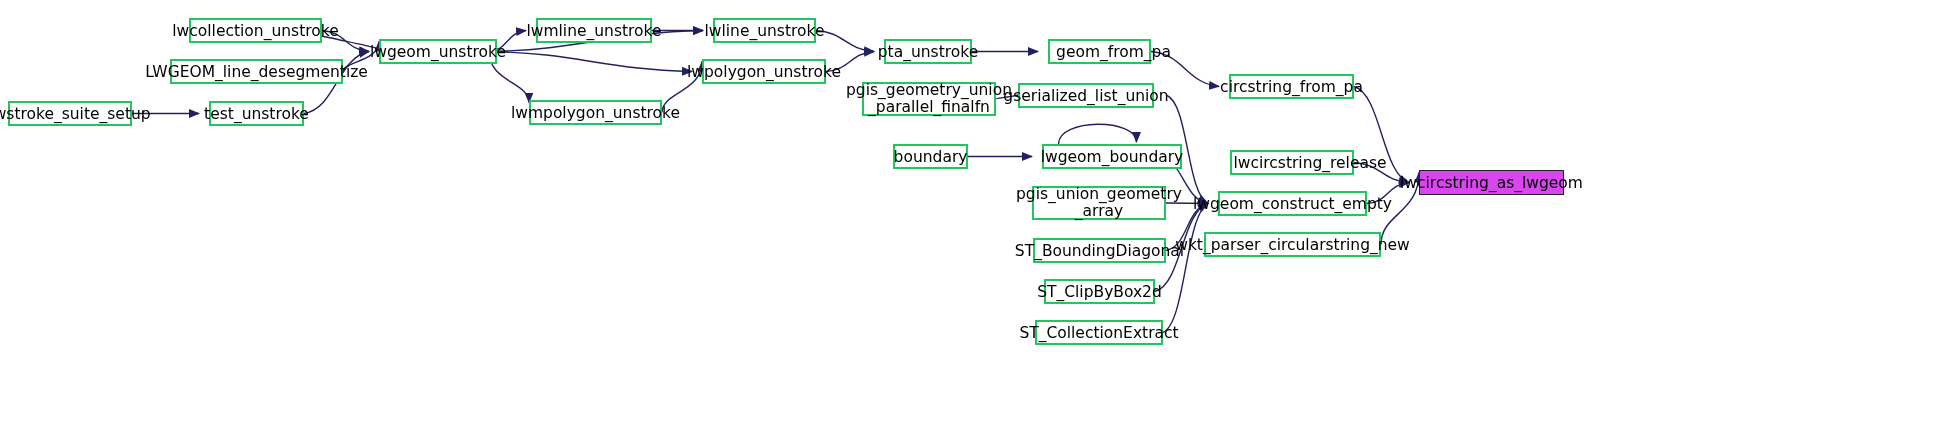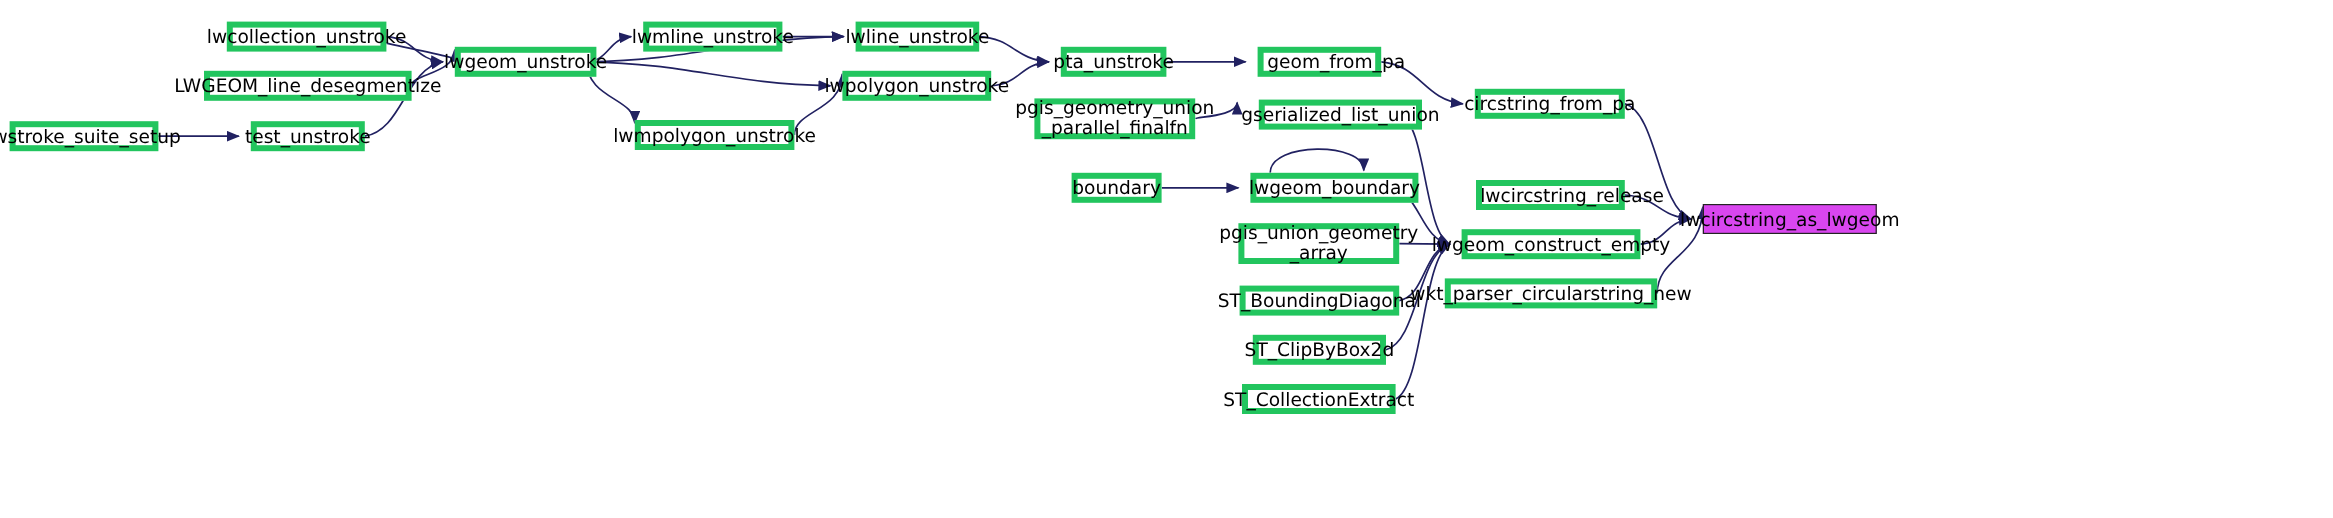--- a/index.html
+++ b/index.html
@@ -19,21 +19,21 @@
     position: absolute;
     left: 0;
     top: 0;
     width: 1944px;
     height: 432px;
     pointer-events: none;
   }
   .node {
     position: absolute;
     box-sizing: border-box;
-    border: 5px solid #22c55e;
+    border: 2px solid #22c55e;
     background: #ffffff;
     color: #000000;
     display: flex;
     align-items: center;
     justify-content: center;
     text-align: center;
     font-size: 15.5px;
     line-height: 18px;
     white-space: pre-line;
     letter-spacing: 0px;
@@ -96,21 +96,21 @@
       <div class="node" style="left: 170px; top: 59px; width: 173px; height: 25px;">LWGEOM_line_desegmentize</div>
       <div class="node" style="left: 379px; top: 39px; width: 118px; height: 25px;">lwgeom_unstroke</div>
       <div class="node" style="left: 536px; top: 18px; width: 116px; height: 25px;">lwmline_unstroke</div>
       <div class="node" style="left: 529px; top: 100px; width: 133px; height: 25px;">lwmpolygon_unstroke</div>
       <div class="node" style="left: 713px; top: 18px; width: 103px; height: 25px;">lwline_unstroke</div>
       <div class="node" style="left: 702px; top: 59px; width: 124px; height: 25px;">lwpolygon_unstroke</div>
       <div class="node" style="left: 884px; top: 39px; width: 88px; height: 25px;">pta_unstroke</div>
       <div class="node two-line" style="left: 862px; top: 82px; width: 134px; height: 34px;">pgis_geometry_union
 _parallel_finalfn</div>
       <div class="node" style="left: 1048px; top: 39px; width: 103px; height: 25px; padding-left: 28px;">geom_from_pa</div>
-      <div class="node" style="left: 1049px; top: 83px; width: 136px; height: 25px;">gserialized_list_union</div>
+      <div class="node" style="left: 1018px; top: 83px; width: 136px; height: 25px;">gserialized_list_union</div>
       <div class="node" style="left: 1229px; top: 74px; width: 125px; height: 25px;">circstring_from_pa</div>
       <div class="node" style="left: 893px; top: 144px; width: 75px; height: 25px;">boundary</div>
       <div class="node" style="left: 1042px; top: 144px; width: 140px; height: 25px;">lwgeom_boundary</div>
       <div class="node two-line" style="left: 1032px; top: 186px; width: 134px; height: 34px;">pgis_union_geometry
 _array</div>
       <div class="node" style="left: 1033px; top: 238px; width: 133px; height: 25px;">ST_BoundingDiagonal</div>
       <div class="node" style="left: 1044px; top: 279px; width: 111px; height: 25px;">ST_ClipByBox2d</div>
       <div class="node" style="left: 1035px; top: 320px; width: 128px; height: 25px;">ST_CollectionExtract</div>
       <div class="node" style="left: 1230px; top: 150px; width: 124px; height: 25px; padding-left: 36px;">lwcircstring_release</div>
       <div class="node" style="left: 1218px; top: 191px; width: 149px; height: 25px;">lwgeom_construct_empty</div>

